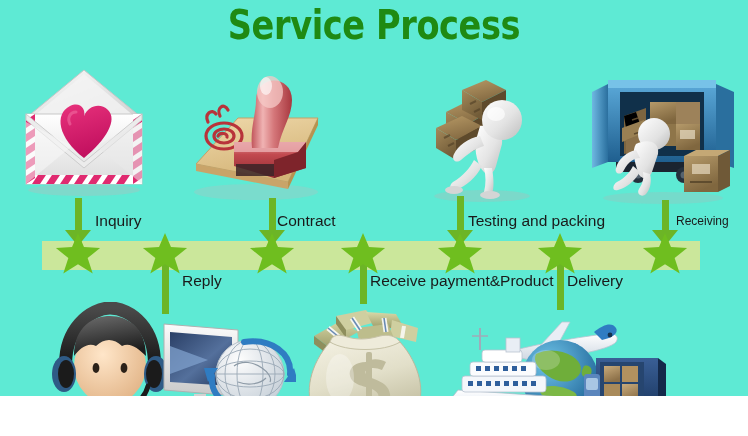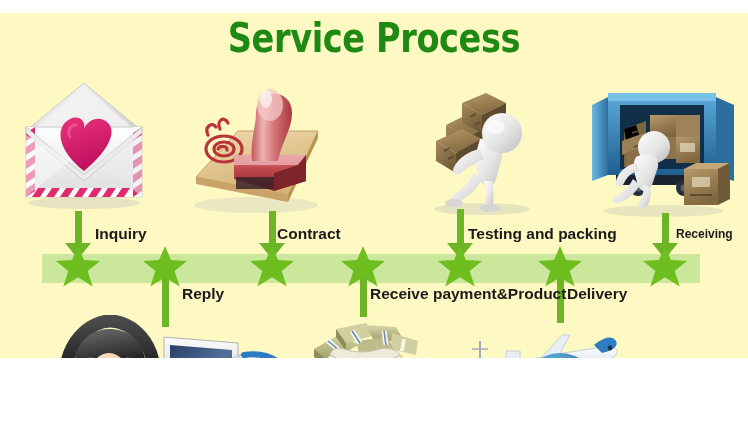--- a/index.html
+++ b/index.html
@@ -6,24 +6,23 @@
     margin: 0;
     padding: 0;
     background: #ffffff;
   }
   body {
     font-family: "Liberation Sans", sans-serif;
   }
   #stage {
     position: relative;
     width: 748px;
-    height: 345px;
+    height: 396px;
     overflow: hidden;
-    background: #fef9c3;
-    margin-top: 13px;
+    background: #5eead4;
   }
 
   
   #title {
     position: absolute;
     left: 0;
     top: 2px;
     width: 748px;
     text-align: center;
     font-family: "DejaVu Sans", sans-serif;
@@ -76,21 +75,20 @@
   }
 
   
   .lbl {
     position: absolute;
     font-family: "Liberation Sans", sans-serif;
     font-size: 15.5px;
     color: #1a1a1a;
     white-space: nowrap;
     line-height: 18px;
-    font-weight: bold;
   }
 
   
   .icon {
     position: absolute;
   }
   .icon svg { display: block; }
 </style>
 </head>
 <body>

